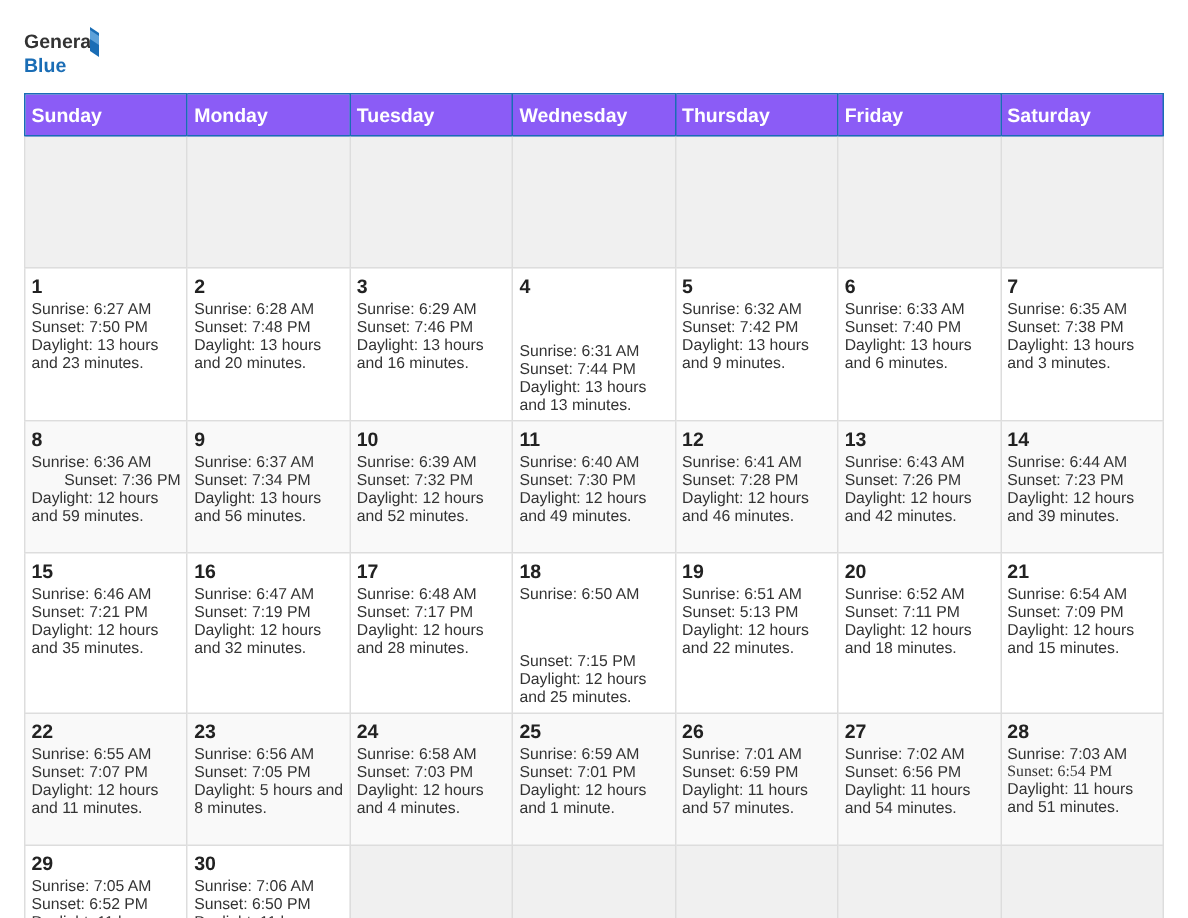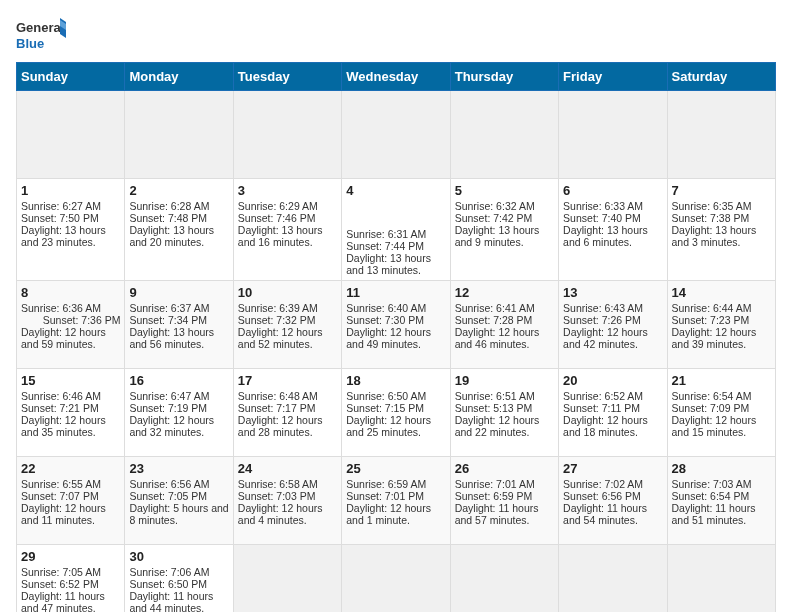--- a/index.html
+++ b/index.html
@@ -32,21 +32,21 @@
     .location-title {
       font-size: 14px;
       color: #555;
     }
     table {
       width: 100%;
       border-collapse: collapse;
       table-layout: fixed;
     }
     thead tr {
-      background: #0369a1;
+      background: #8b5cf6;
       color: #fff;
     }
     thead th {
       padding: 6px 4px;
       font-size: 13px;
       font-weight: bold;
       text-align: left;
       border: 1px solid #1a6db5;
     }
     tbody tr {
@@ -221,21 +221,21 @@
         </td>
         <td>
           <span class="day-num">17</span>
           <span style="display: block;">Sunrise: 6:48 AM</span>
           <span style="display: block;">Sunset: 7:17 PM</span>
           <span style="display: block;">Daylight: 12 hours and 28 minutes.</span>
         </td>
         <td>
           <span class="day-num">18</span>
           <span style="display: block;">Sunrise: 6:50 AM</span>
-          <span style="display: block;">Sunset: 7:15 PM</span>
+          <span style="display: block; margin-top: 33px;">Sunset: 7:15 PM</span>
           <span style="display: block;">Daylight: 12 hours and 25 minutes.</span>
         </td>
         <td>
           <span class="day-num">19</span>
           <span style="display: block;">Sunrise: 6:51 AM</span>
           <span style="display: block;">Sunset: 5:13 PM</span>
           <span style="display: block;">Daylight: 12 hours and 22 minutes.</span>
         </td>
         <td>
           <span class="day-num">20</span>
@@ -283,21 +283,21 @@
         </td>
         <td>
           <span class="day-num">27</span>
           <span style="display: block;">Sunrise: 7:02 AM</span>
           <span style="display: block;">Sunset: 6:56 PM</span>
           <span style="display: block;">Daylight: 11 hours and 54 minutes.</span>
         </td>
         <td>
           <span class="day-num">28</span>
           <span style="display: block;">Sunrise: 7:03 AM</span>
-          <span style="display: block;">Sunset: 6:54 PM</span>
+          <span style="display: block; font-family: Liberation Serif, serif;">Sunset: 6:54 PM</span>
           <span style="display: block;">Daylight: 11 hours and 51 minutes.</span>
         </td>
       </tr>
       <tr>
         <td>
           <span class="day-num">29</span>
           <span style="display: block;">Sunrise: 7:05 AM</span>
           <span style="display: block;">Sunset: 6:52 PM</span>
           <span style="display: block;">Daylight: 11 hours and 47 minutes.</span>
         </td>

